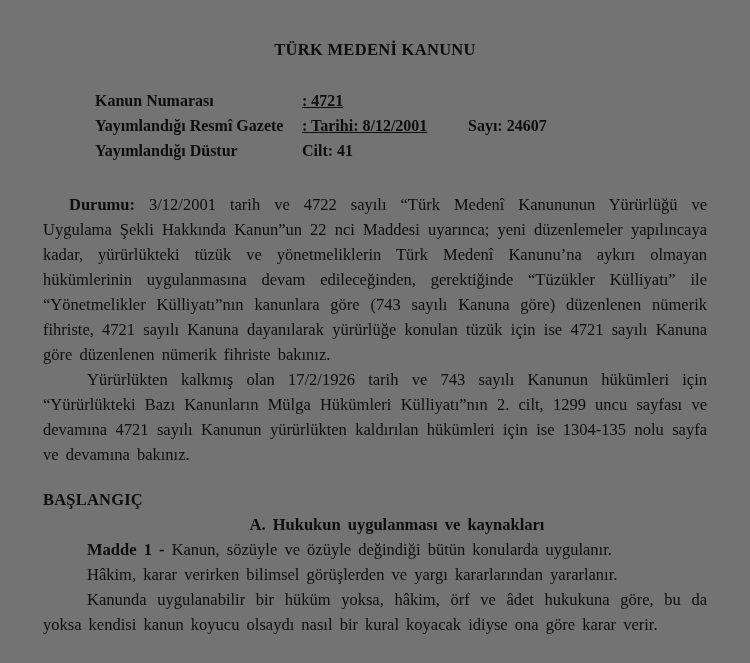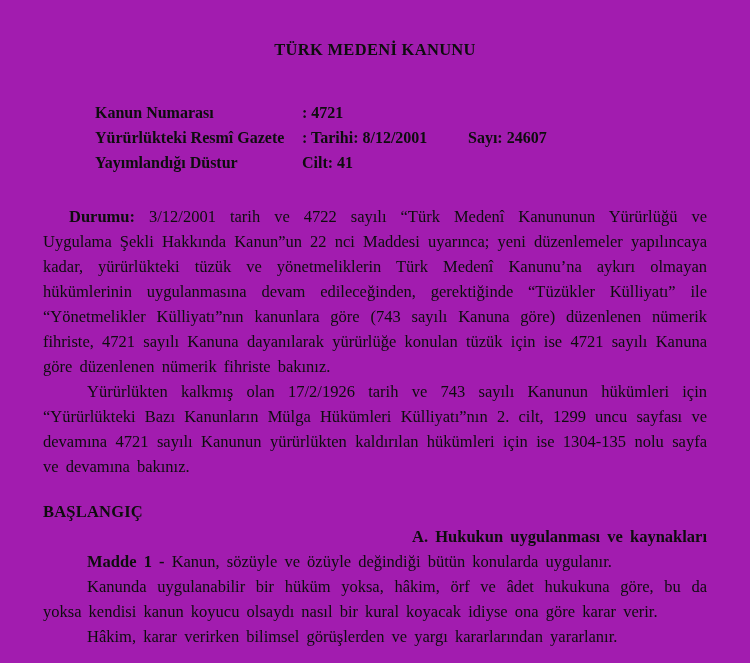--- a/index.html
+++ b/index.html
@@ -5,47 +5,47 @@
   html, body {
     margin: 0;
     padding: 0;
     background: #ffffff;
   }
   .page {
     position: relative;
     width: 750px;
     height: 663px;
     box-sizing: border-box;
-    background: #a21caf;
+    background: #737373;
     color: #0d0d0d;
     font-family: "Liberation Serif", "DejaVu Serif", serif;
     padding: 40px 43px 0 43px;
     overflow: hidden;
   }
   .doc-title {
     margin: 0;
     font-size: 16.5px;
     line-height: 20px;
     font-weight: bold;
     text-align: center;
     letter-spacing: 0.3px;
   }
   .meta {
-    margin-top: 40px;
+    margin-top: 28px;
     margin-left: 52px;
     font-weight: bold;
     font-size: 16px;
   }
   .meta-row {
     display: flex;
     line-height: 25px;
     white-space: nowrap;
   }
   .meta-label { width: 207px; flex: 0 0 auto; }
-  .meta-value { width: 166px; flex: 0 0 auto; }
+  .meta-value { width: 166px; flex: 0 0 auto; text-decoration: underline; }
   .meta-extra { flex: 0 0 auto; }
   .body-text {
     margin-top: 29px;
     font-size: 16.5px;
     line-height: 25px;
     text-align: justify;
     word-spacing: 3px;
   }
   .body-text p {
     margin: 0;
@@ -61,38 +61,38 @@
     margin: 20px 0 0 0;
     font-size: 16.5px;
     line-height: 25px;
     font-weight: bold;
     text-align: left;
     text-indent: 0;
     letter-spacing: 0.2px;
   }
   .subheading {
     font-weight: bold;
-    text-align: right;
+    text-align: center;
   }
 </style>
 </head>
 <body>
 
 <div class="page">
 
   <h1 class="doc-title">TÜRK MEDENİ KANUNU</h1>
 
   <div class="meta">
     <div class="meta-row">
       <span class="meta-label">Kanun Numarası</span>
       <span class="meta-value">: 4721</span>
       <span class="meta-extra"></span>
     </div>
     <div class="meta-row">
-      <span class="meta-label">Yürürlükteki Resmî Gazete</span>
+      <span class="meta-label">Yayımlandığı Resmî Gazete</span>
       <span class="meta-value">: Tarihi: 8/12/2001</span>
       <span class="meta-extra">Sayı: 24607</span>
     </div>
     <div class="meta-row">
       <span class="meta-label">Yayımlandığı Düstur</span>
       <span class="meta-extra">Cilt: 41</span>
     </div>
   </div>
 
   <div class="body-text">
@@ -100,19 +100,19 @@
     <p class="p-durumu"><span class="lead">Durumu:</span><span> 3/12/2001 tarih ve 4722 sayılı “Türk Medenî Kanununun Yürürlüğü ve Uygulama Şekli Hakkında Kanun”un 22 nci Maddesi uyarınca; yeni düzenlemeler yapılıncaya kadar, yürürlükteki tüzük ve yönetmeliklerin Türk Medenî Kanunu’na aykırı olmayan hükümlerinin uygulanmasına devam edileceğinden, gerektiğinde “Tüzükler Külliyatı” ile “Yönetmelikler Külliyatı”nın kanunlara göre (743 sayılı Kanuna göre) düzenlenen nümerik fihriste, 4721 sayılı Kanuna dayanılarak yürürlüğe konulan tüzük için ise 4721 sayılı Kanuna göre düzenlenen nümerik fihriste bakınız.</span></p>
 
     <p>Yürürlükten kalkmış olan 17/2/1926 tarih ve 743 sayılı Kanunun hükümleri için “Yürürlükteki Bazı Kanunların Mülga Hükümleri Külliyatı”nın 2. cilt, 1299 uncu sayfası ve devamına 4721 sayılı Kanunun yürürlükten kaldırılan hükümleri için ise 1304-135 nolu sayfa ve devamına bakınız.</p>
 
     <h2 class="section-title">BAŞLANGIÇ</h2>
 
     <p class="subheading">A. Hukukun uygulanması ve kaynakları</p>
 
     <p><span class="lead">Madde 1 -</span><span> Kanun, sözüyle ve özüyle değindiği bütün konularda uygulanır.</span></p>
 
+    <p>Hâkim, karar verirken bilimsel görüşlerden ve yargı kararlarından yararlanır.</p>
+
     <p>Kanunda uygulanabilir bir hüküm yoksa, hâkim, örf ve âdet hukukuna göre, bu da yoksa kendisi kanun koyucu olsaydı nasıl bir kural koyacak idiyse ona göre karar verir.</p>
-
-    <p>Hâkim, karar verirken bilimsel görüşlerden ve yargı kararlarından yararlanır.</p>
 
   </div>
 
 </div>
 
 </body></html>

